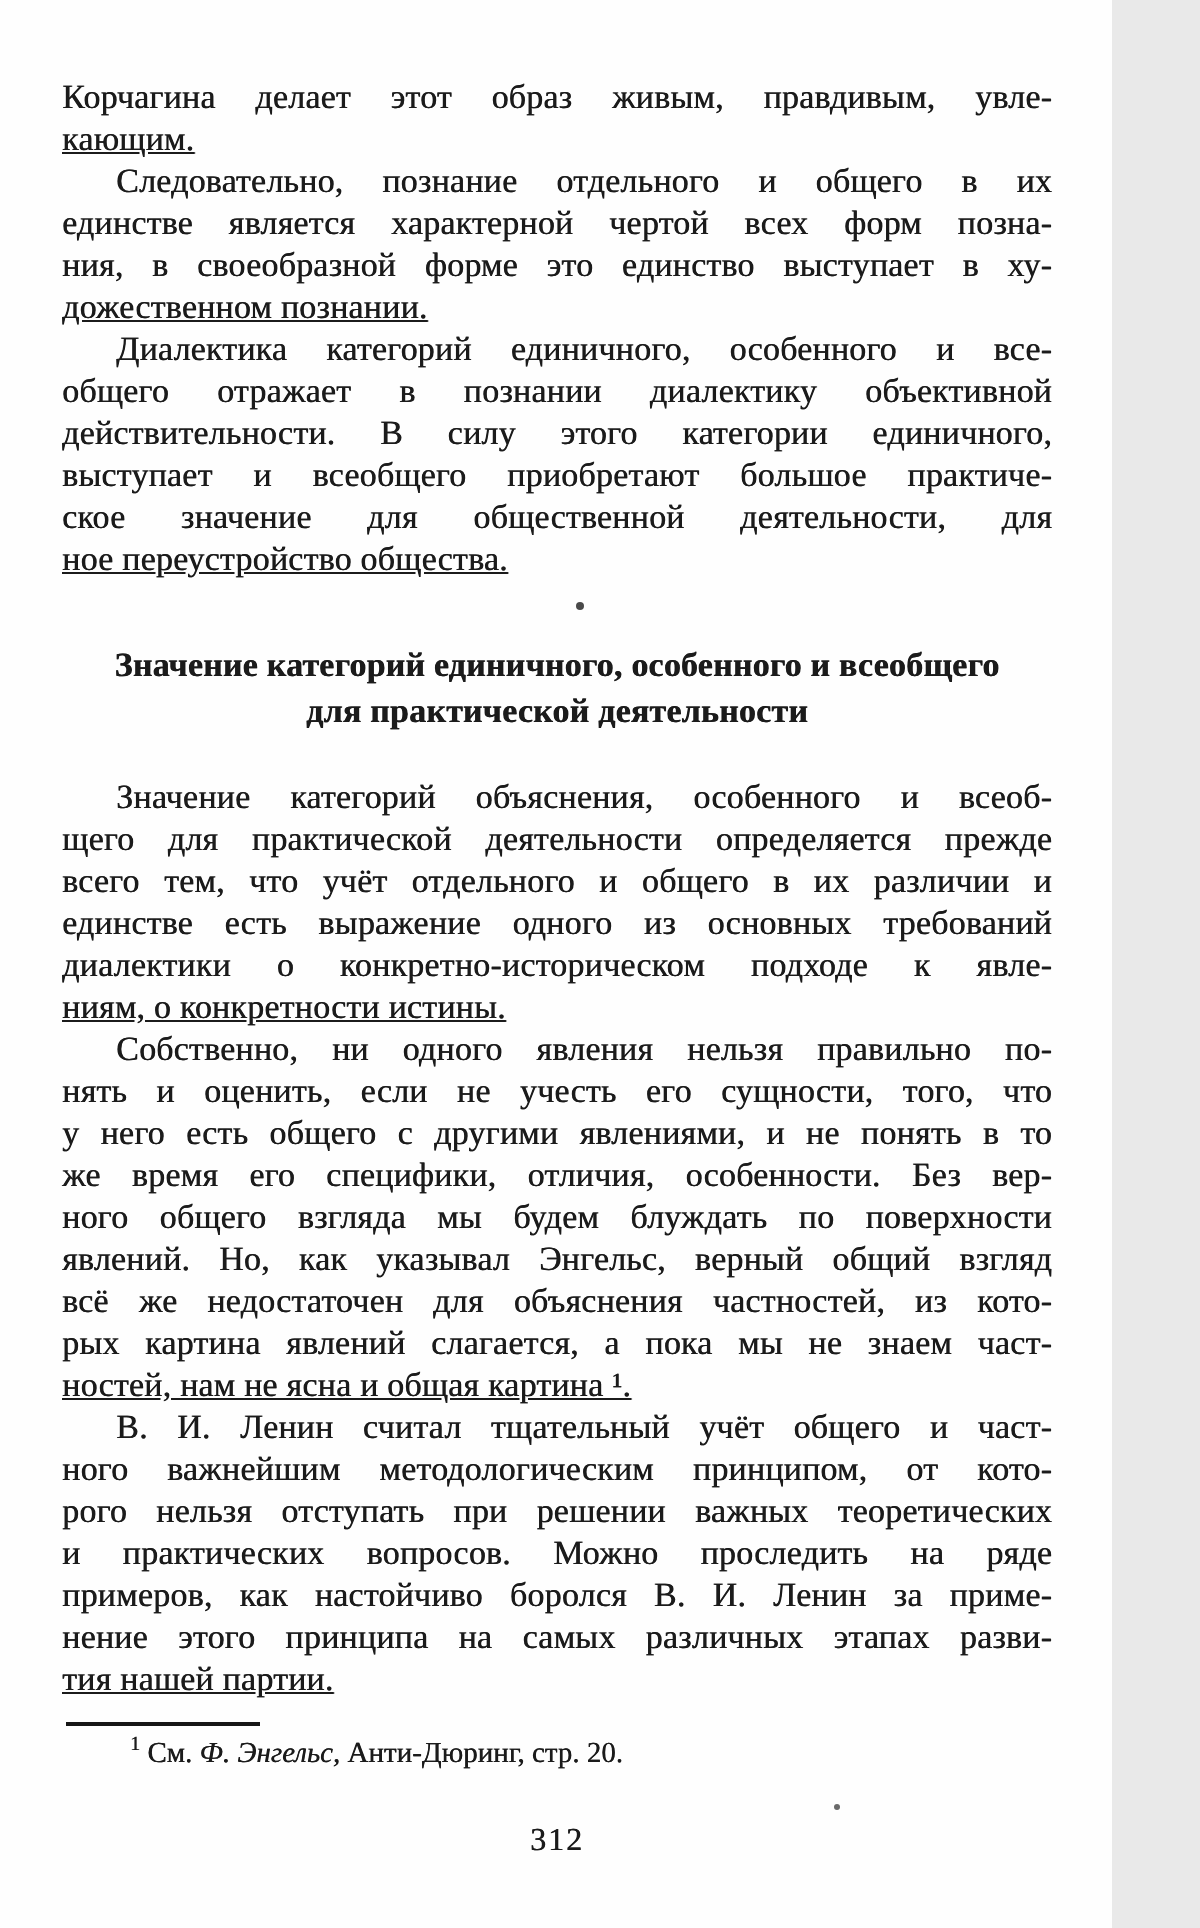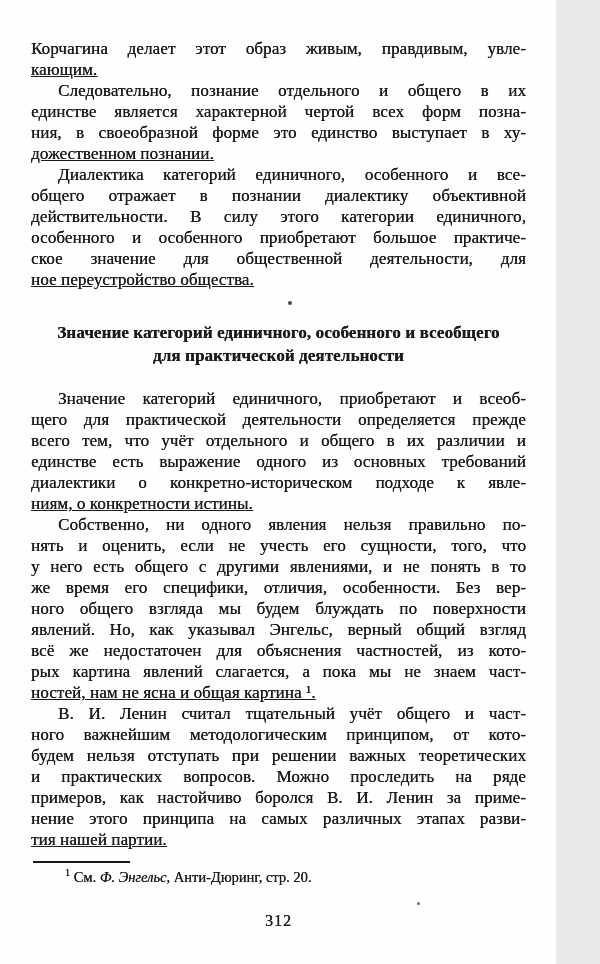--- a/index.html
+++ b/index.html
@@ -100,51 +100,51 @@
       <div class="para indent">
         <div class="line first">Следовательно, познание отдельного и общего в их</div>
         <div class="line">единстве является характерной чертой всех форм позна-</div>
         <div class="line">ния, в своеобразной форме это единство выступает в ху-</div>
         <div class="line last">дожественном познании.</div>
       </div>
       <div class="para indent">
         <div class="line first">Диалектика категорий единичного, особенного и все-</div>
         <div class="line">общего отражает в познании диалектику объективной</div>
         <div class="line">действительности. В силу этого категории единичного,</div>
-        <div class="line">особенного и особенного приобретают большое практиче-</div>
+        <div class="line">выступает и всеобщего приобретают большое практиче-</div>
         <div class="line">ское значение для общественной деятельности, для</div>
         <div class="line last">ное переустройство общества.</div>
       </div>
       <div class="heading">
         <div class="line first">Значение категорий единичного, особенного и всеобщего</div>
         <div class="line last">для практической деятельности</div>
       </div>
       <div class="para indent">
-        <div class="line first">Значение категорий единичного, приобретают и всеоб-</div>
+        <div class="line first">Значение категорий объяснения, особенного и всеоб-</div>
         <div class="line">щего для практической деятельности определяется прежде</div>
         <div class="line">всего тем, что учёт отдельного и общего в их различии и</div>
         <div class="line">единстве есть выражение одного из основных требований</div>
         <div class="line">диалектики о конкретно-историческом подходе к явле-</div>
         <div class="line last">ниям, о конкретности истины.</div>
       </div>
       <div class="para indent">
         <div class="line first">Собственно, ни одного явления нельзя правильно по-</div>
         <div class="line">нять и оценить, если не учесть его сущности, того, что</div>
         <div class="line">у него есть общего с другими явлениями, и не понять в то</div>
         <div class="line">же время его специфики, отличия, особенности. Без вер-</div>
         <div class="line">ного общего взгляда мы будем блуждать по поверхности</div>
         <div class="line">явлений. Но, как указывал Энгельс, верный общий взгляд</div>
         <div class="line">всё же недостаточен для объяснения частностей, из кото-</div>
         <div class="line">рых картина явлений слагается, а пока мы не знаем част-</div>
         <div class="line last">ностей, нам не ясна и общая картина ¹.</div>
       </div>
       <div class="para indent">
         <div class="line first">В. И. Ленин считал тщательный учёт общего и част-</div>
         <div class="line">ного важнейшим методологическим принципом, от кото-</div>
-        <div class="line">будем нельзя отступать при решении важных теоретических</div>
+        <div class="line">рого нельзя отступать при решении важных теоретических</div>
         <div class="line">и практических вопросов. Можно проследить на ряде</div>
         <div class="line">примеров, как настойчиво боролся В. И. Ленин за приме-</div>
         <div class="line">нение этого принципа на самых различных этапах разви-</div>
         <div class="line last">тия нашей партии.</div>
       </div>
     </div>
 
   <div class="footnote-rule"></div>
 
   <div class="footnote">

